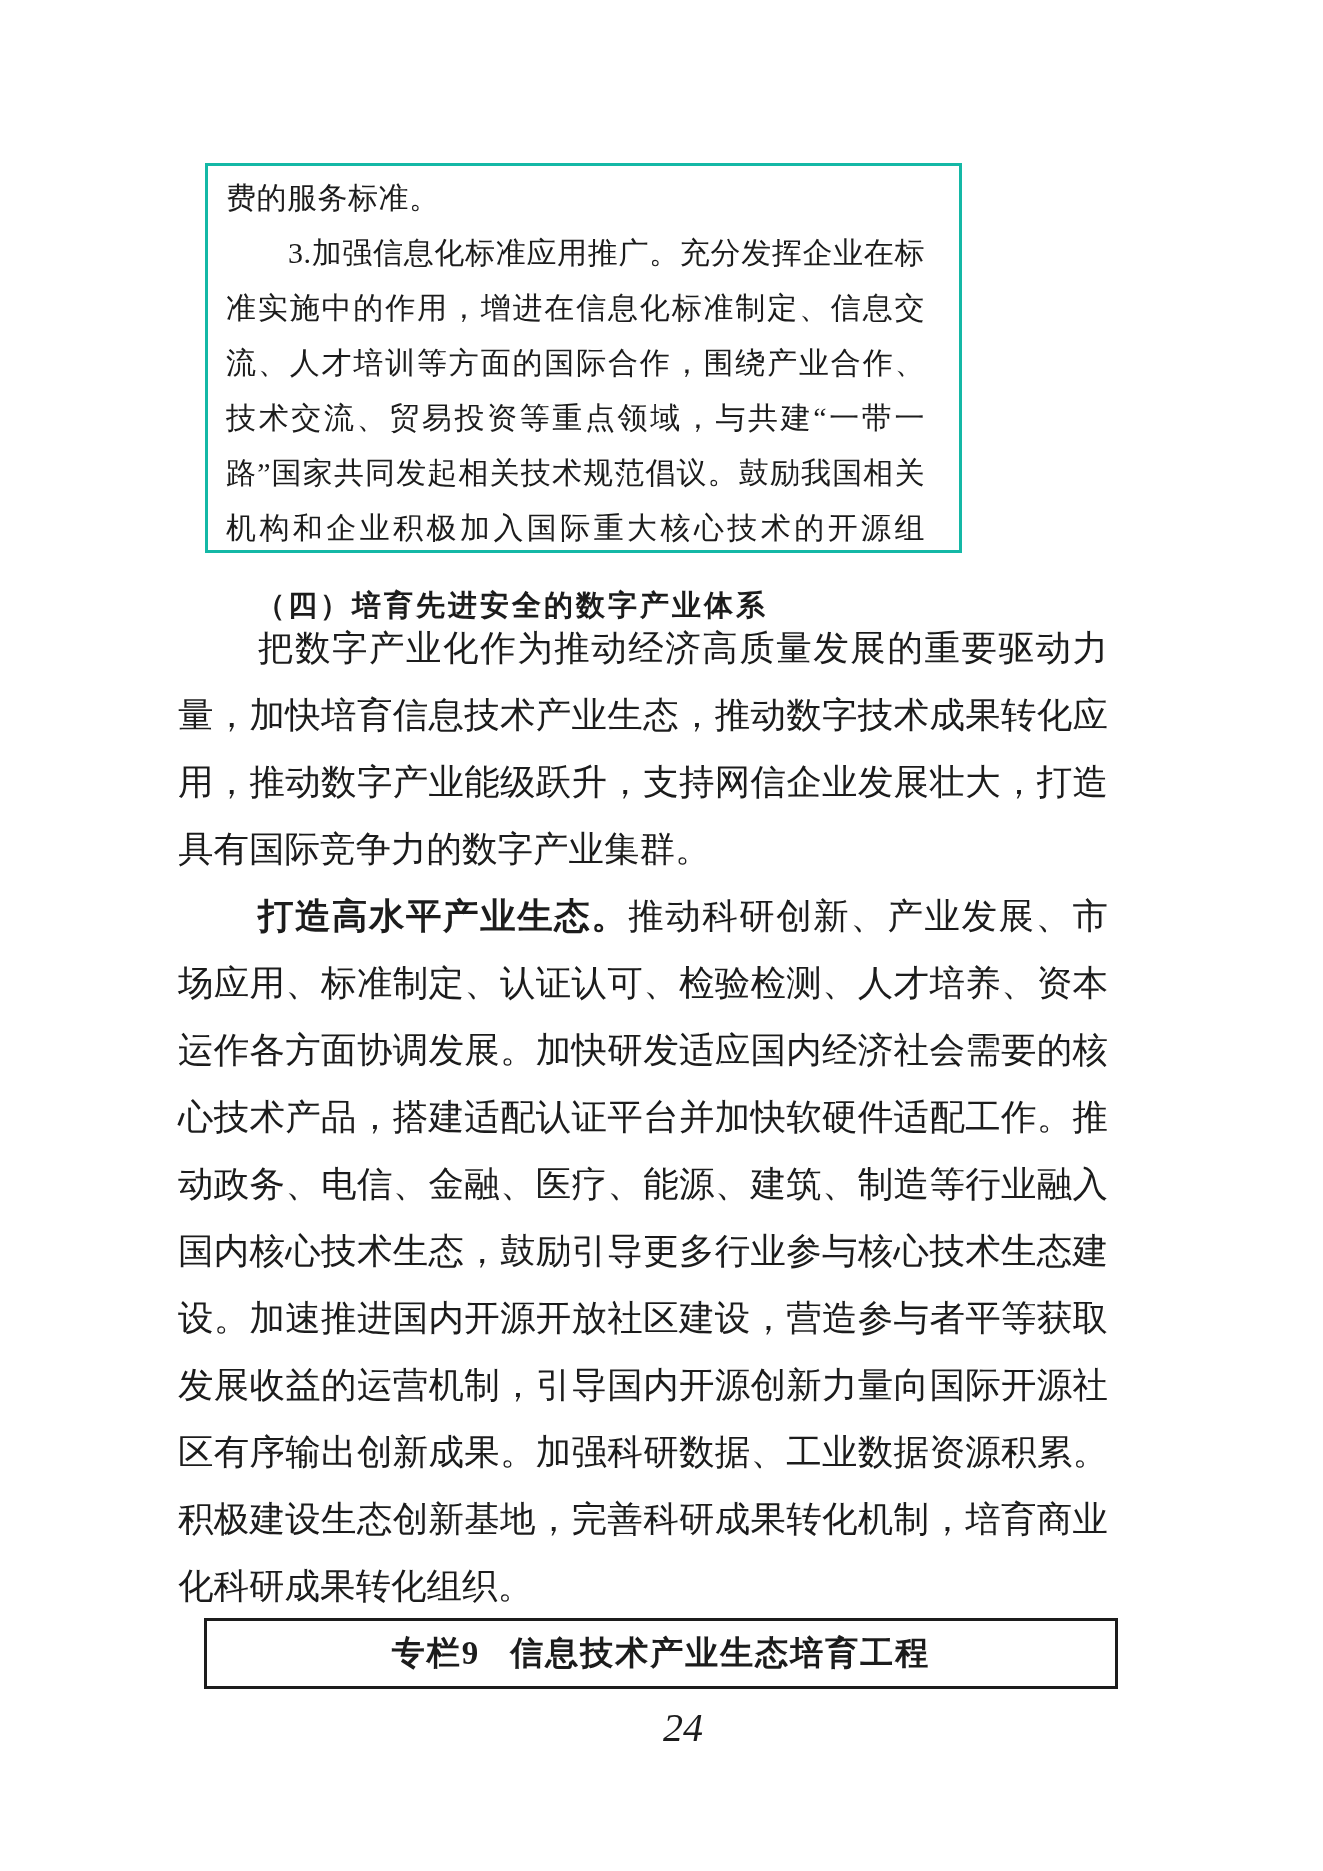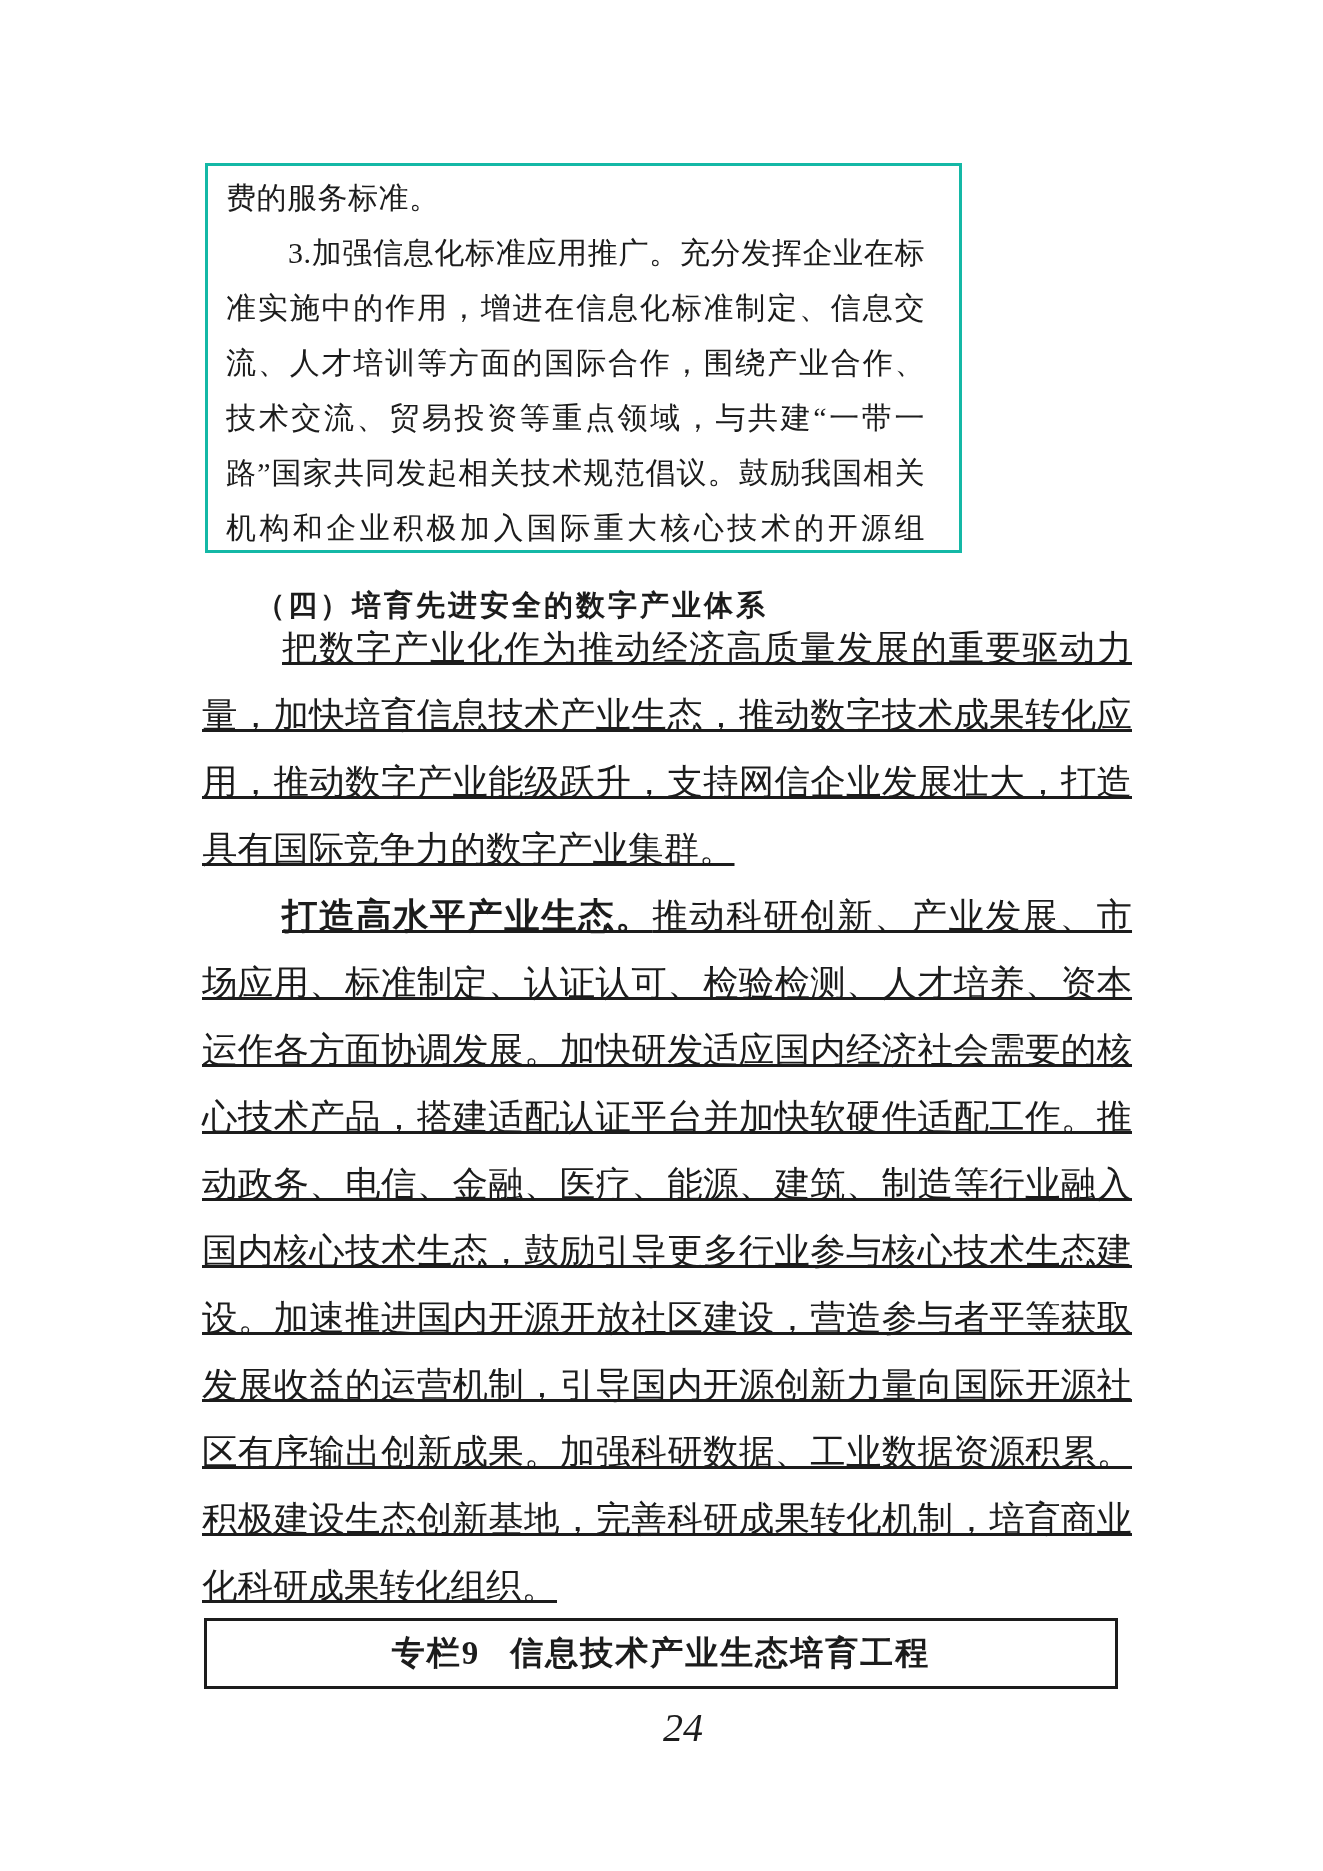--- a/index.html
+++ b/index.html
@@ -51,24 +51,23 @@
     font-size: 29px;
     line-height: 52px;
     font-weight: bold;
     letter-spacing: 3px;
     text-indent: 36px;
   }
 
   
   .body-text {
     position: absolute;
-    left: 202px;
+    left: 178px;
     top: 615px;
     width: 930px;
-    text-decoration: underline;
   }
   .body-text p {
     margin: 0;
     font-size: 35.5px;
     line-height: 67px;
     text-align: justify;
     text-justify: inter-character;
     text-indent: 80px;
   }
   .lead-bold {

